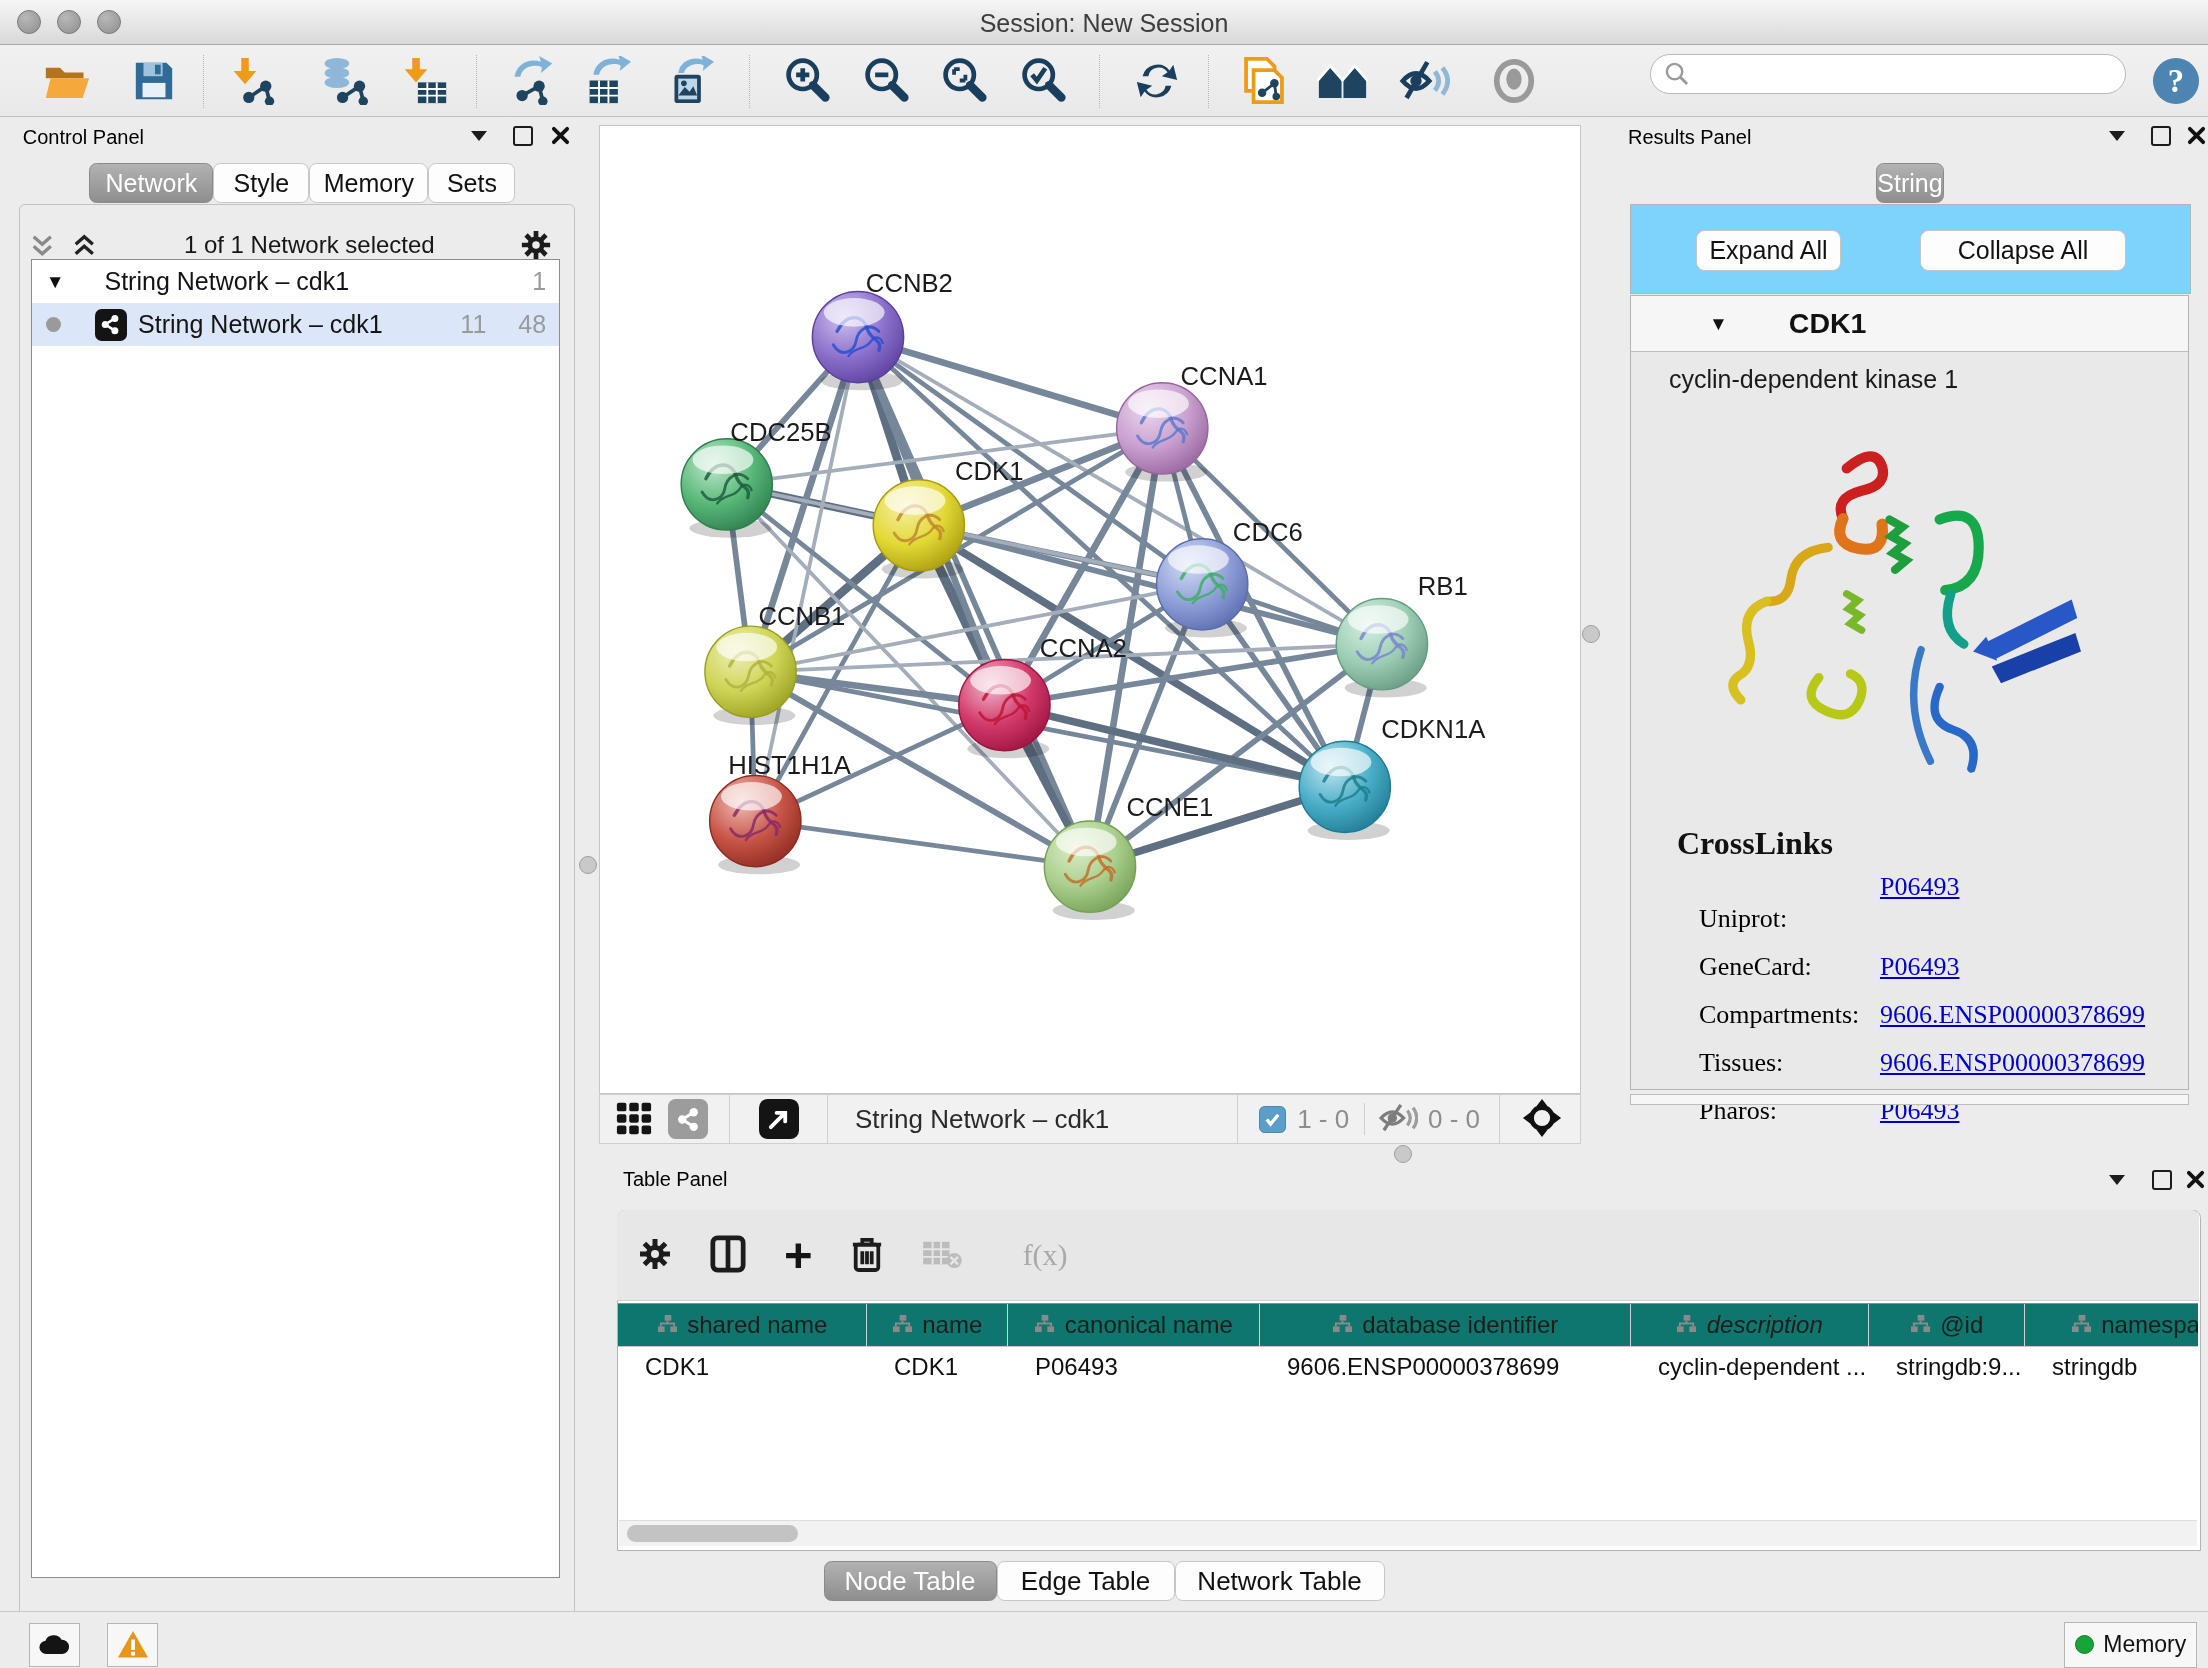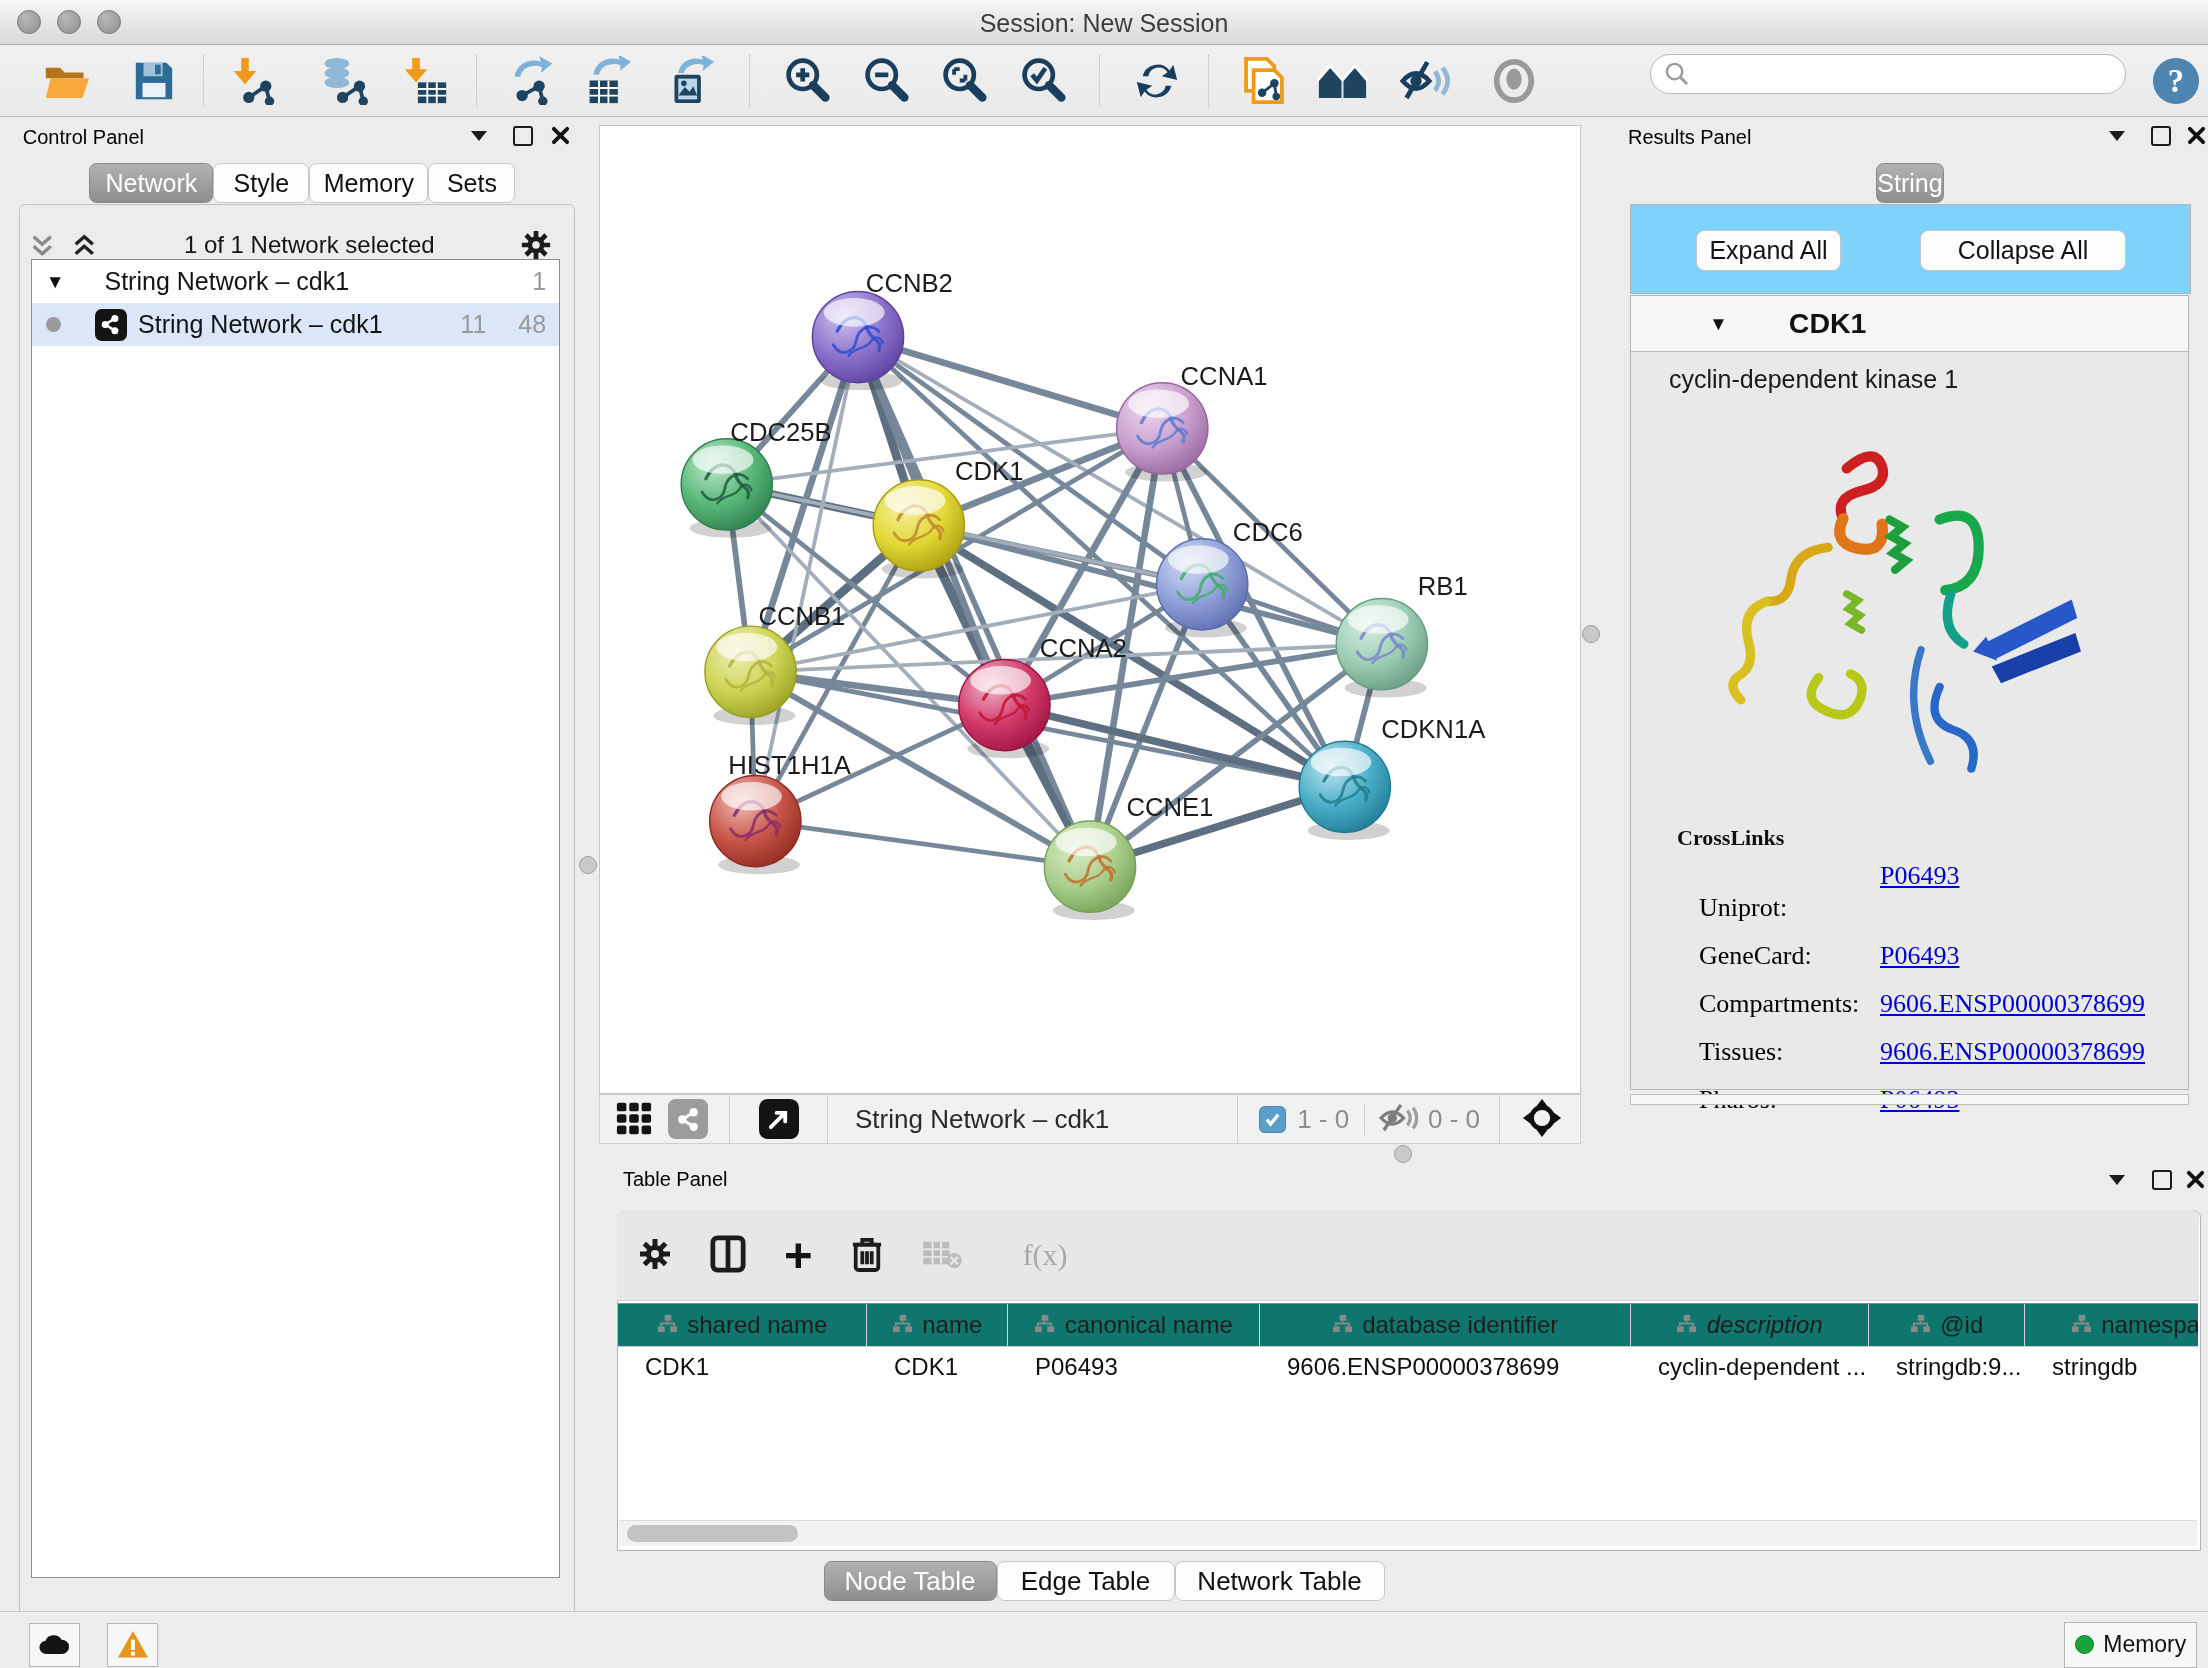--- a/index.html
+++ b/index.html
@@ -638,21 +638,21 @@
         <path d="M250 120 q42 -16 42 30 q0 42 -36 46" stroke="#18a84c" stroke-width="11"></path>
         <path d="M262 200 q-12 38 14 54" stroke="#12a08a" stroke-width="10"></path>
         <path d="M250 300 q-16 36 14 46 q30 10 20 42" stroke="#2868c8" stroke-width="9"></path>
         <path d="M230 260 q-20 60 10 120" stroke="#3a78c8" stroke-width="8"></path>
       </g>
       <polygon points="300,252 392,206 398,226 310,270" fill="#2858c8"></polygon>
       <polygon points="306,278 396,242 402,262 316,296" fill="#1840a8"></polygon>
       <polygon points="286,262 300,246 312,272" fill="#2858c8"></polygon>
     </svg>
 
-    <div class="serif" style="margin:5.7px 0 0 46px;font-size:22px;font-weight:bold;color:#111">CrossLinks</div>
+    <div class="serif" style="margin:5.7px 0 0 46px;font-size:32px;font-weight:bold;color:#111">CrossLinks</div>
     <div id="crosslinks" style="margin:9.5px 0 0 68px">
         <div class="xl-row serif" style="margin-bottom: 18px;">
           <span style="width: 181px; margin-top: 32px;">Uniprot:</span>
           <span class="xlink">P06493</span>
         </div>
         <div class="xl-row serif" style="margin-bottom: 18px;">
           <span style="width: 181px;">GeneCard:</span>
           <span class="xlink">P06493</span>
         </div>
         <div class="xl-row serif" style="margin-bottom: 18px;">

